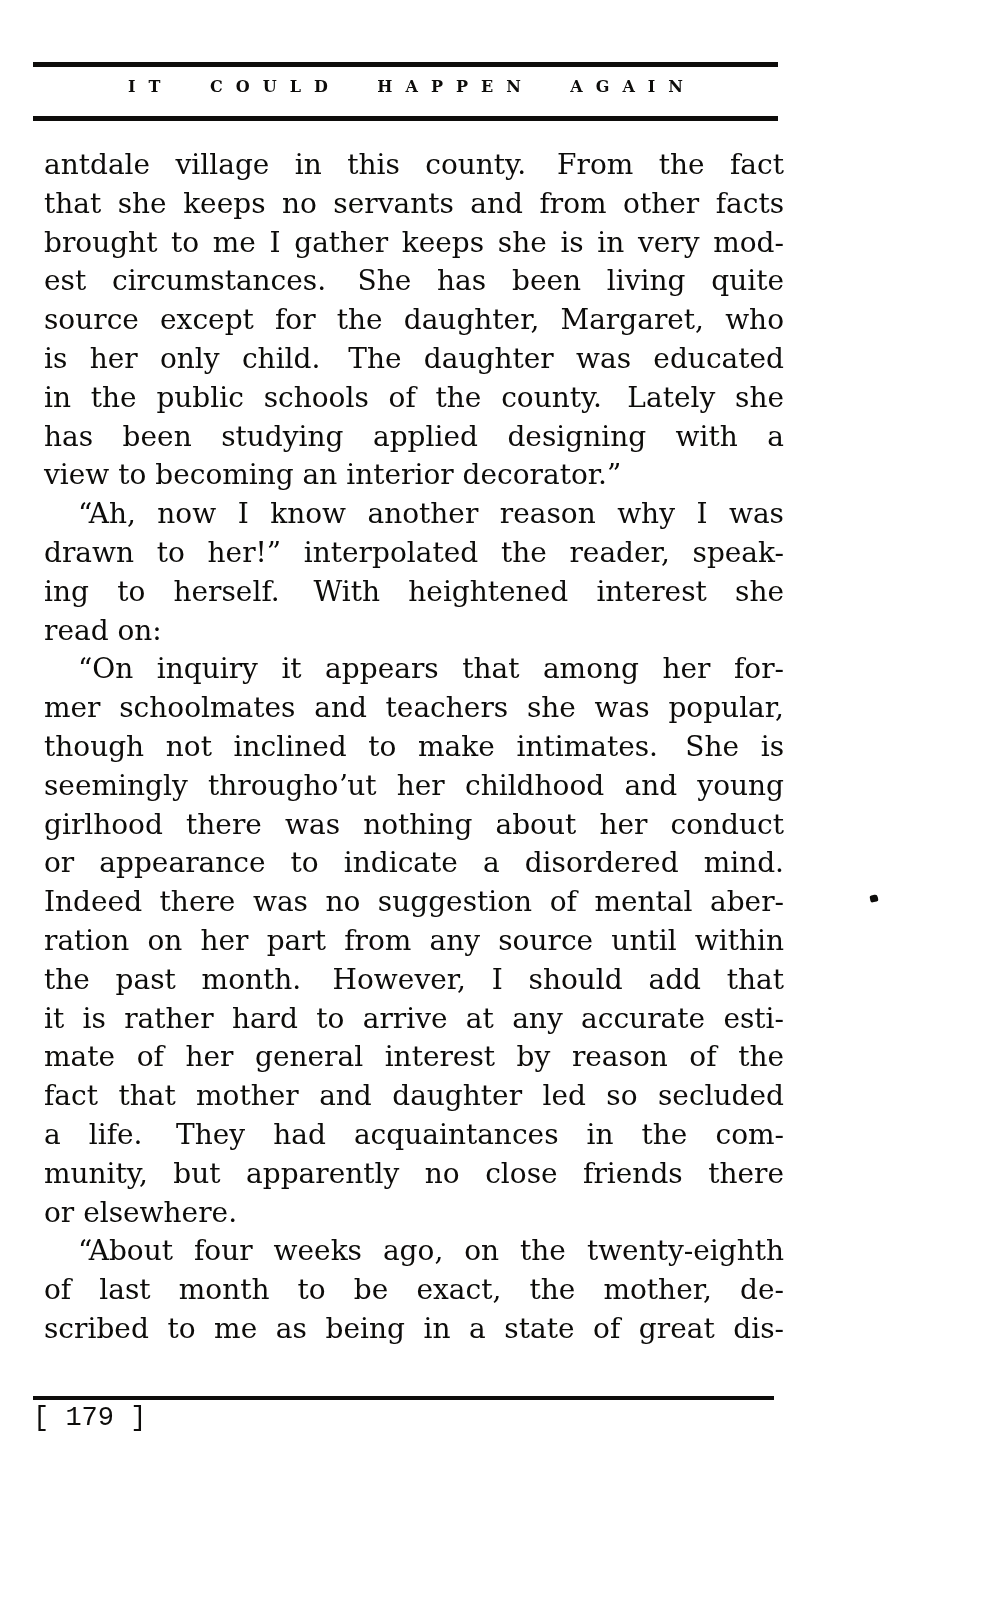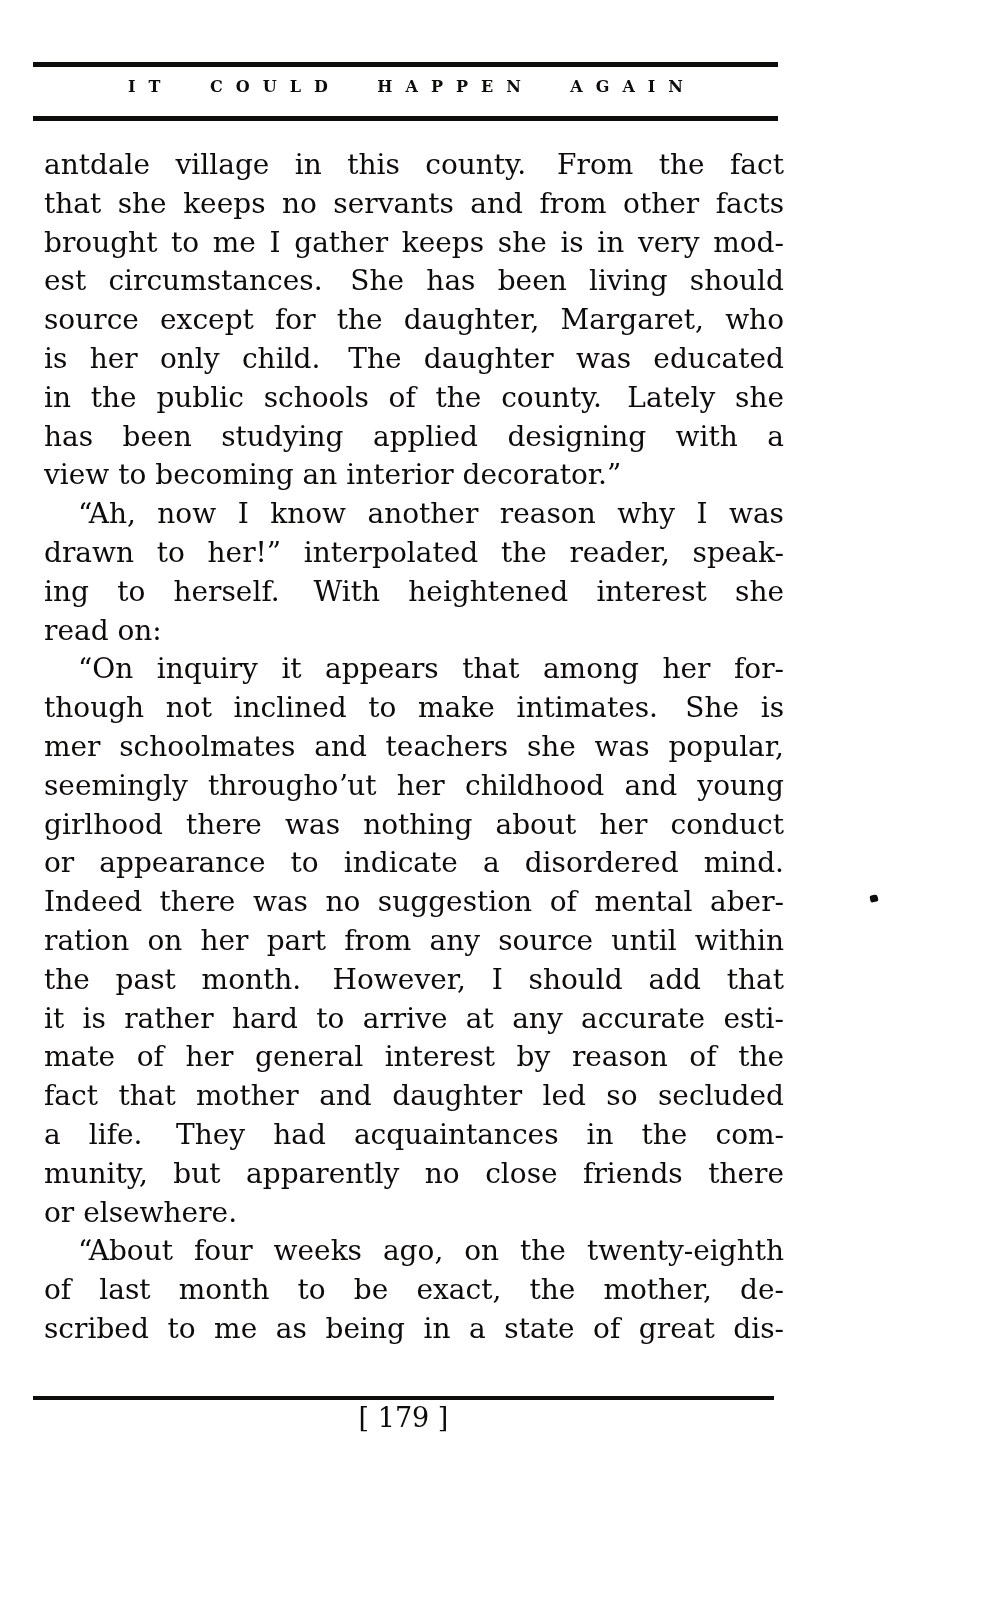--- a/index.html
+++ b/index.html
@@ -57,23 +57,23 @@
     text-align-last: left;
   }
   .line.indent {
     text-indent: 34px;
   }
   .folio {
     position: absolute;
     top: 1400px;
     left: 33px;
     width: 741px;
-    text-align: center;
     font-size: 27px;
     line-height: 36px;
+    font-family: Liberation Mono, monospace;
   }
   .speck {
     position: absolute;
     left: 870px;
     top: 895px;
     width: 8px;
     height: 7px;
     background: #0e0d0b;
     border-radius: 2px 3px 2px 2px;
     transform: rotate(-12deg);
@@ -87,33 +87,33 @@
   <div class="rule rule-top"></div>
 
   <div class="running-head">IT COULD HAPPEN AGAIN</div>
 
   <div class="rule rule-mid"></div>
 
   <div class="body-text">
       <div class="line">antdale village in this county.  From the fact</div>
       <div class="line">that she keeps no servants and from other facts</div>
       <div class="line">brought to me I gather keeps she is in very mod-</div>
-      <div class="line">est circumstances.  She has been living should</div>
+      <div class="line">est circumstances.  She has been living quite</div>
       <div class="line">source except for the daughter, Margaret, who</div>
       <div class="line">is her only child.  The daughter was educated</div>
       <div class="line">in the public schools of the county.  Lately she</div>
       <div class="line">has been studying applied designing with a</div>
       <div class="line para-end">view to becoming an interior decorator.”</div>
       <div class="line indent">“Ah, now I know another reason why I was</div>
       <div class="line">drawn to her!” interpolated the reader, speak-</div>
       <div class="line">ing to herself.  With heightened interest she</div>
       <div class="line para-end">read on:</div>
       <div class="line indent">“On inquiry it appears that among her for-</div>
+      <div class="line">mer schoolmates and teachers she was popular,</div>
       <div class="line">though not inclined to make intimates.  She is</div>
-      <div class="line">mer schoolmates and teachers she was popular,</div>
       <div class="line">seemingly throughoʼut her childhood and young</div>
       <div class="line">girlhood there was nothing about her conduct</div>
       <div class="line">or appearance to indicate a disordered mind.</div>
       <div class="line">Indeed there was no suggestion of mental aber-</div>
       <div class="line">ration on her part from any source until within</div>
       <div class="line">the past month.  However, I should add that</div>
       <div class="line">it is rather hard to arrive at any accurate esti-</div>
       <div class="line">mate of her general interest by reason of the</div>
       <div class="line">fact that mother and daughter led so secluded</div>
       <div class="line">a life.  They had acquaintances in the com-</div>

